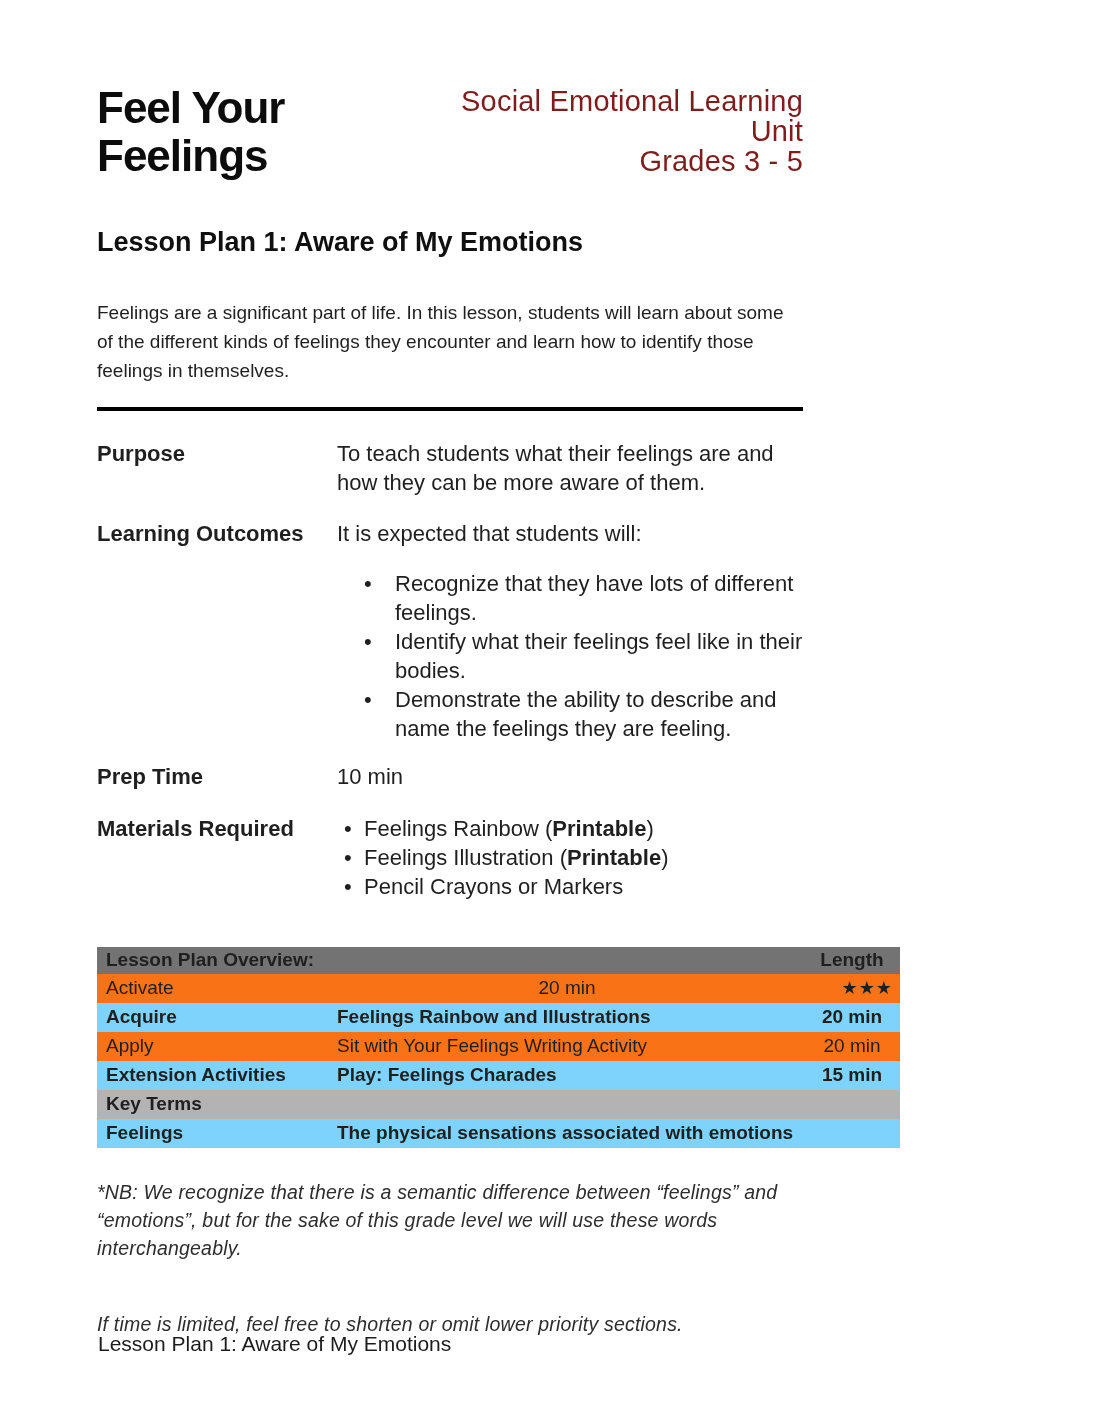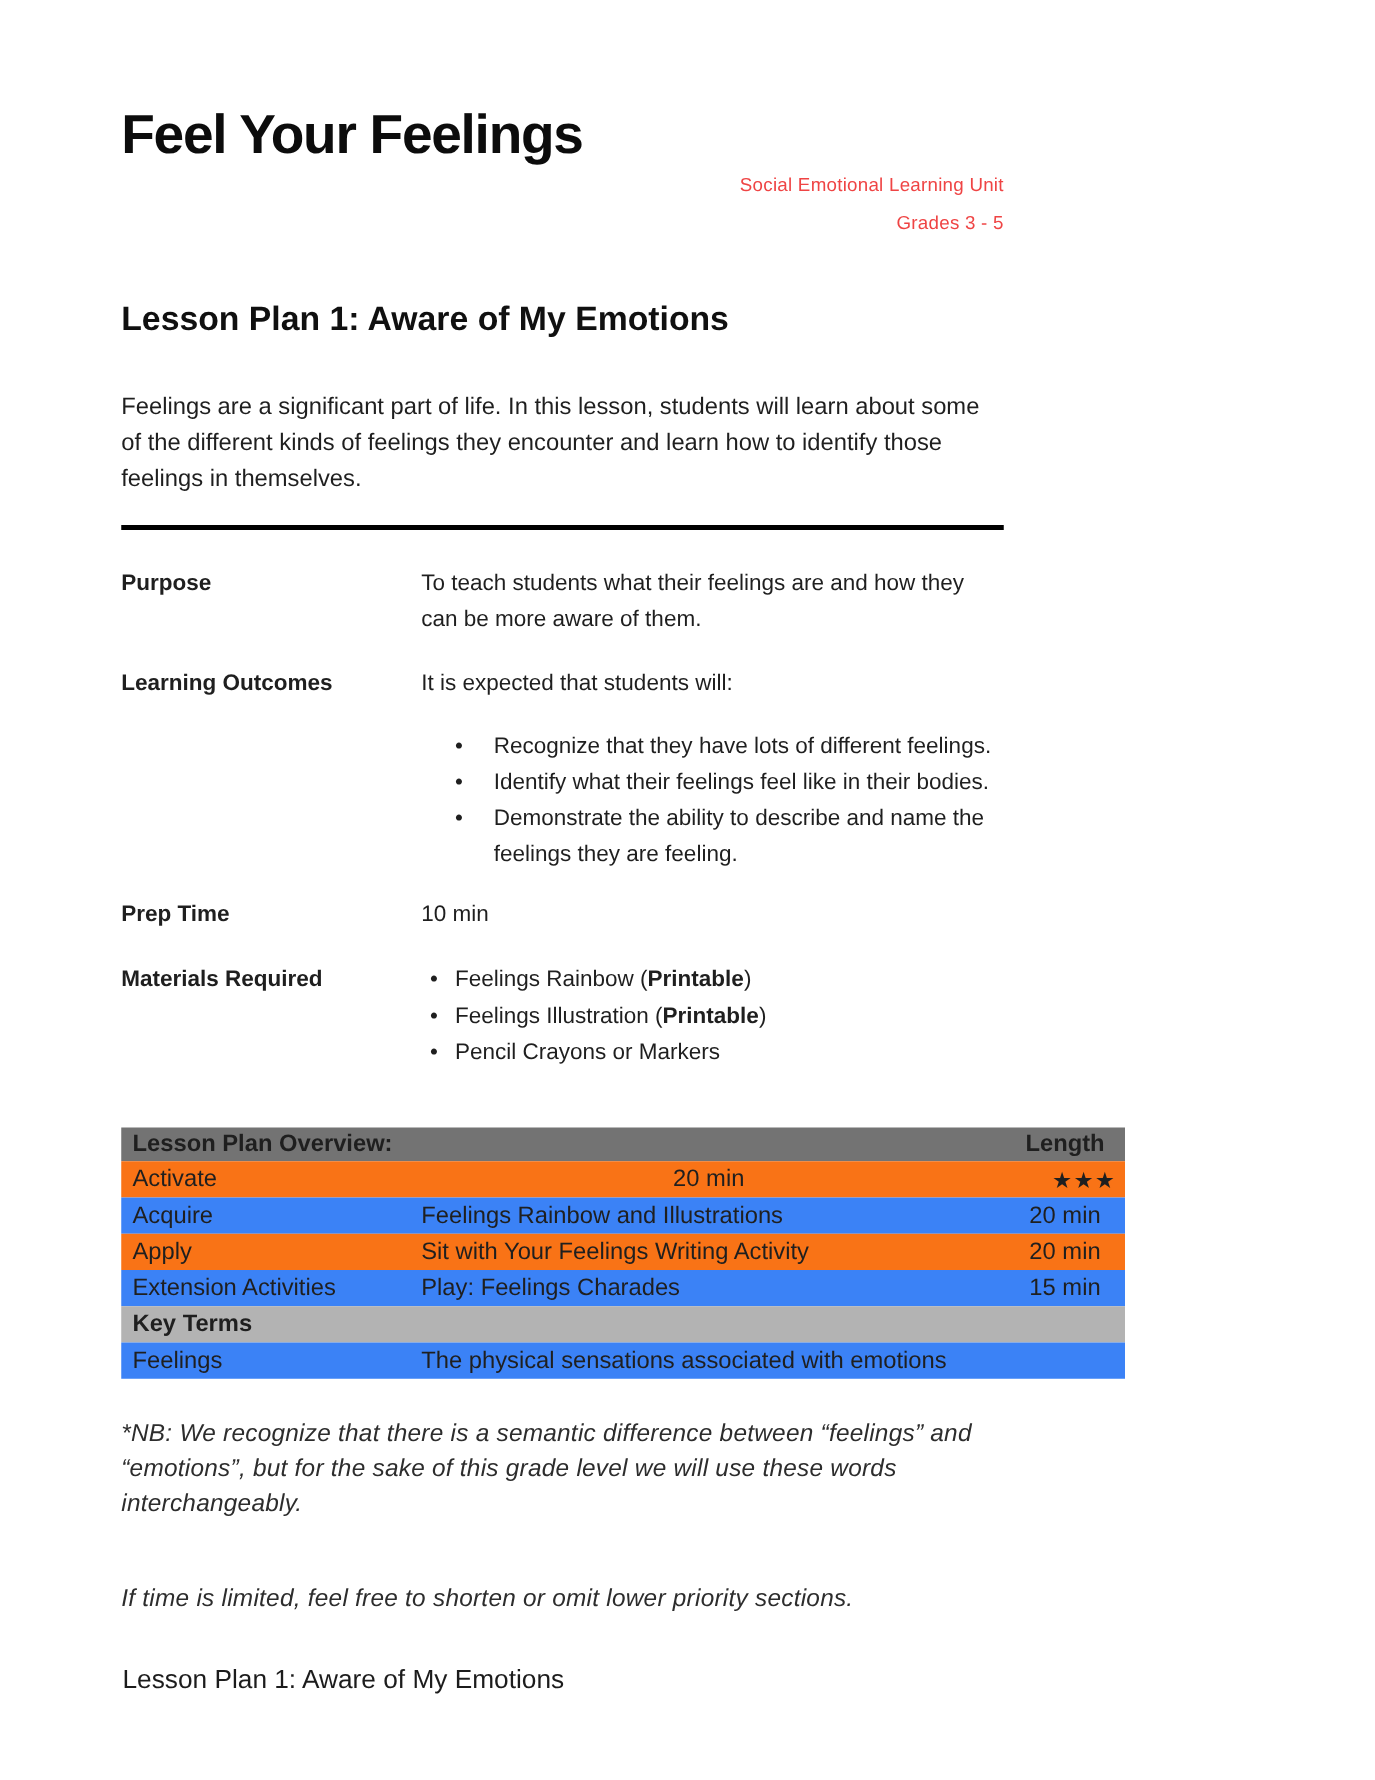--- a/index.html
+++ b/index.html
@@ -9,33 +9,33 @@
     background:#ffffff;
     font-family:"Liberation Sans", sans-serif;
     color:#1f1f1f;
     overflow:hidden;
   }
   .content { position:relative; padding:0 97px; }
 
   
   .doc-header { display:flex; justify-content:space-between; align-items:flex-start; padding-top:84px; }
   .doc-title { margin:0; font-size:44px; font-weight:800; letter-spacing:-1px; line-height:1.1; color:#0c0c0c; }
-  .unit-block { text-align:right; font-size:15px; line-height:30px; color:#ef4444; padding-top:2px; letter-spacing:0.2px;margin-top:48px; }
+  .unit-block { text-align:right; font-size:29px; line-height:30px; color:#7f1d1d; padding-top:2px; letter-spacing:0.2px; }
 
   
   .lesson-heading { margin:46px 0 0; font-size:27px; font-weight:700; color:#101010; }
 
   
   .intro { margin:40px 0 0; font-size:19px; line-height:29px; max-width:906px; }
 
   
   .rule { margin-top:22px; height:4px; background:#000000; }
 
   
-  .info { margin-top:28px; font-size:18px; line-height:29px; }
+  .info { margin-top:28px; font-size:22px; line-height:29px; }
   .info-row { display:flex; }
   .info-label { flex:0 0 240px; width:240px; font-weight:700; }
   .info-value { flex:1; }
   .purpose-value { max-width:620px; }
   .row-outcomes { margin-top:22px; }
   .row-prep { margin-top:19px; }
   .row-materials { margin-top:23px; }
 
   .outcomes-list { list-style:none; margin:21px 0 0; padding:0; max-width:618px; }
   .outcomes-list li { position:relative; padding-left:58px; }
@@ -44,21 +44,21 @@
   .materials-list { list-style:none; margin:0; padding:0; }
   .materials-list li { position:relative; padding-left:27px; }
   .materials-list li::before { content:"\2022"; position:absolute; left:7px; top:0; }
   .mat-bold { font-weight:700; }
 
   
   .lesson-table { margin-top:46px; width:906px; font-size:19px; }
   .t-row { display:grid; grid-template-columns:240px 1fr 110px 96px; align-items:center; height:29px; }
   .t-head { height:27px; background:#737373; font-weight:700; }
   .bg-white { background:#f97316; }
-  .bg-light { background:#3b82f6; }
+  .bg-light { background:#7dd3fc;font-weight:bold; }
   .bg-dark  { background:#b3b3b3; }
   .cell-phase { padding-left:9px; }
   .cell-length { text-align:center; }
   .cell-priority { text-align:right; padding-right:14px; font-size:18px; letter-spacing:1px; }
   .t-head .cell-length, .t-head .cell-priority { text-align:center; padding-right:0; font-size:19px; letter-spacing:0; }
   .keyterms-cell { grid-column:1 / 5; font-weight:700; padding-left:9px; }
   .term-def { grid-column:2 / 5; }
 
   
   .note { font-style:italic; font-size:19.5px; line-height:28px; color:#2d2d2d; letter-spacing:0.2px; }

